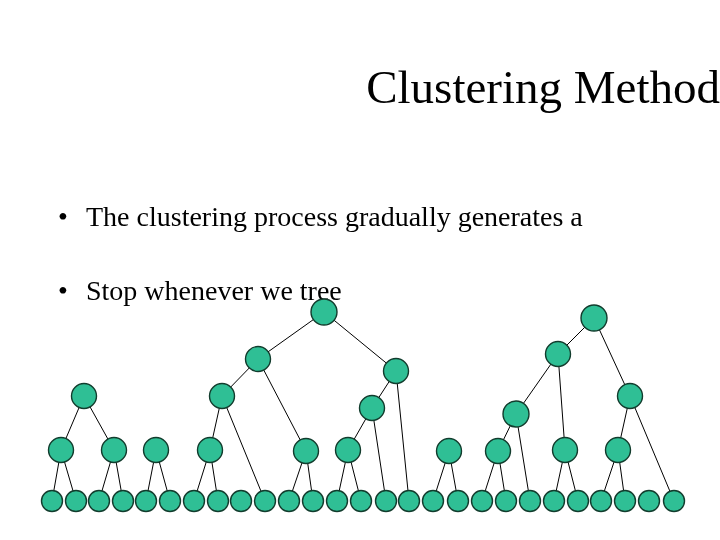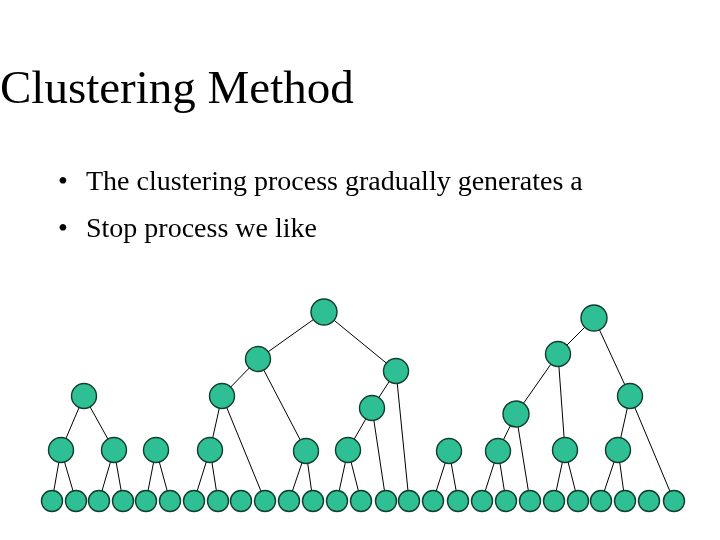--- a/index.html
+++ b/index.html
@@ -2,46 +2,46 @@
 <html><head>
 <meta charset="utf-8">
 <style>
   html,body{margin:0;padding:0;background:#fff;}
   .slide{
     position:relative;width:720px;height:540px;background:#ffffff;
     overflow:hidden;font-family:"Liberation Serif","DejaVu Serif",serif;color:#000;
   }
   .title{
     position:absolute;top:62px;left:0;right:0;margin:0;
-    text-align:left;font-size:47px;font-weight:400;line-height:1.1;
+    text-align:right;font-size:47px;font-weight:400;line-height:1.1;
   }
   .bullets{
     position:absolute;top:162px;left:58px;right:26px;
     list-style:none;margin:0;padding:0;
     font-size:28px;line-height:38px;
   }
   .bullets li{position:relative;padding-left:28px;margin-bottom:9px;}
   .bullet-marker{position:absolute;left:0;top:0;}
-  .bline{display:block;}
+  .bline{display:block;margin-top:36px;}
   .tree-svg{position:absolute;left:0;top:0;width:720px;height:540px;}
 </style>
 </head>
 <body>
 
 <div class="slide">
   <h1 class="title">Clustering Method</h1>
 
   <ul class="bullets">
     <li>
       <span class="bullet-marker">•</span>
       <span class="bline">The clustering process gradually generates a</span>
     </li>
     <li>
       <span class="bullet-marker">•</span>
-      <span class="bline">Stop process we like</span>
+      <span class="bline">Stop whenever we tree</span>
     </li>
   </ul>
 
   <svg class="tree-svg" viewBox="0 0 720 540" xmlns="http://www.w3.org/2000/svg">
       <line x1="84" y1="396" x2="61" y2="450" stroke="#000000" stroke-width="1"></line>
       <line x1="84" y1="396" x2="114" y2="450" stroke="#000000" stroke-width="1"></line>
       <line x1="61" y1="450" x2="52" y2="501" stroke="#000000" stroke-width="1"></line>
       <line x1="61" y1="450" x2="76" y2="501" stroke="#000000" stroke-width="1"></line>
       <line x1="114" y1="450" x2="99" y2="501" stroke="#000000" stroke-width="1"></line>
       <line x1="114" y1="450" x2="123" y2="501" stroke="#000000" stroke-width="1"></line>

